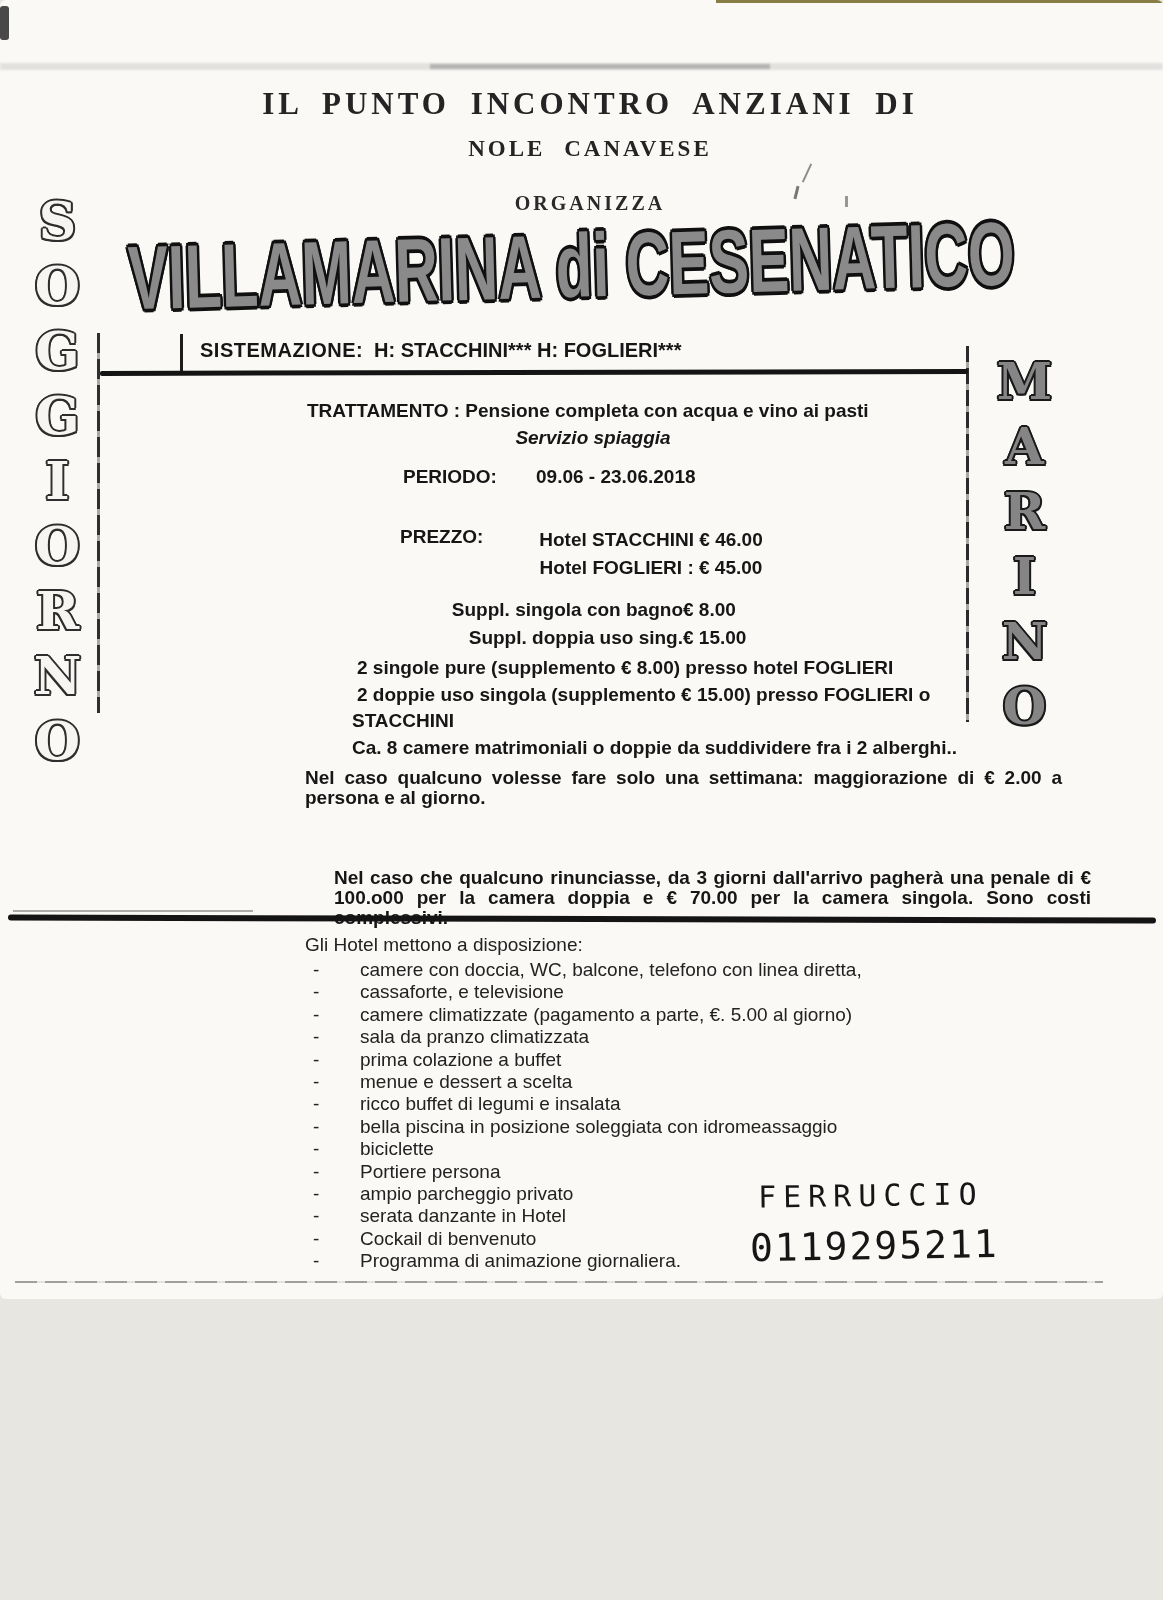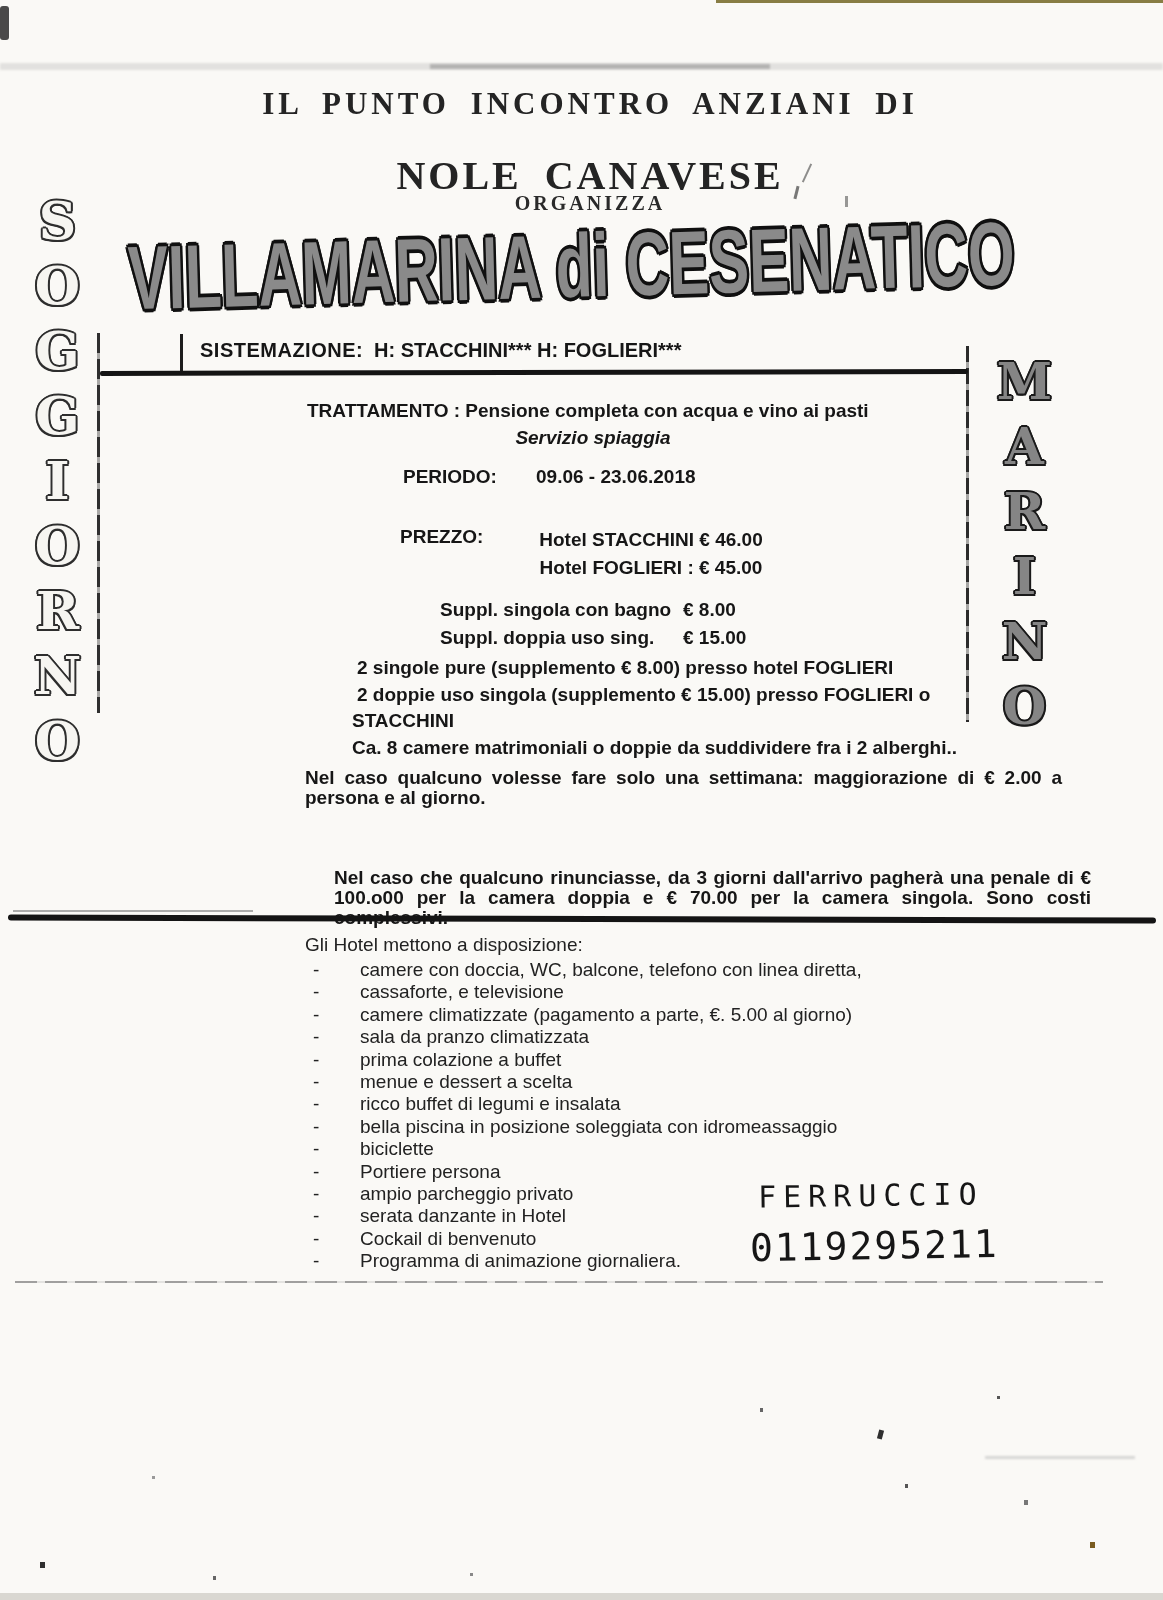--- a/index.html
+++ b/index.html
@@ -1,31 +1,31 @@
 <!DOCTYPE html>
 <html><head>
 <meta charset="utf-8">
 <style>
   html,body{margin:0;padding:0;background:#e8e6e1;}
-  .page{position:relative;width:1163px;height:1600px;background:#faf9f6;overflow:hidden;
-        font-family:"Liberation Sans",sans-serif;color:#1c1c1c;}
+  .page{position:relative;width:1163px;height:1299px;background:#faf9f6;overflow:hidden;
+        font-family:"Liberation Sans",sans-serif;color:#1c1c1c;border-radius:6px;}
   .abs{position:absolute;}
 
   
   .scan-top-line{left:716px;top:0;width:447px;height:3px;background:#6b5e18;opacity:.8;}
   .scan-blob-tl{left:0;top:6px;width:9px;height:34px;background:#2a2a2a;border-radius:3px;opacity:.85;}
   .scan-band{left:0;top:63px;width:1163px;height:7px;background:#8f8f8f;opacity:.22;filter:blur(1px);}
   .scan-band-dark{left:430px;top:64px;width:340px;height:5px;background:#6f6f6f;opacity:.4;filter:blur(1px);}
   .bottom-strip{left:0;top:1593px;width:1163px;height:7px;background:#d9d7d1;}
 
   
   .hdr1{left:140px;top:86px;width:900px;text-align:center;font-family:"Liberation Serif",serif;
         font-weight:700;font-size:31px;letter-spacing:4px;word-spacing:9px;color:#242424;}
-  .hdr2{left:140px;top:152px;width:900px;text-align:center;font-family:"Liberation Serif",serif;
-        font-weight:700;font-size:40px;letter-spacing:3px;word-spacing:10px;color:#242424;}
+  .hdr2{left:140px;top:136px;width:900px;text-align:center;font-family:"Liberation Serif",serif;
+        font-weight:700;font-size:23px;letter-spacing:3px;word-spacing:10px;color:#242424;}
   .hdr3{left:140px;top:192px;width:900px;text-align:center;font-family:"Liberation Serif",serif;
         font-weight:700;font-size:20px;letter-spacing:3px;color:#2a2a2a;}
 
   
   .big-title{left:128px;top:232px;width:880px;height:70px;line-height:70px;text-align:center;
         white-space:nowrap;font-weight:700;font-size:60px;letter-spacing:0;
         color:#8a8a8a;transform:rotate(-1.6deg) scaleY(1.5);
         text-shadow:-2.5px 0 #101010,2.5px 0 #101010,0 -2.5px #101010,0 2.5px #101010,
                     -1.8px -1.8px #101010,1.8px 1.8px #101010,-1.8px 1.8px #101010,1.8px -1.8px #101010;}
 
@@ -58,21 +58,21 @@
   .sist-label{left:200px;top:339px;letter-spacing:.5px;font-size:20px;}
   .sist-value{left:374px;top:339px;font-size:20px;}
   .trat1{left:307px;top:400px;}
   .trat2{left:307px;top:427px;width:572px;text-align:center;font-style:italic;}
   .per-label{left:403px;top:466px;}
   .per-value{left:536px;top:466px;}
   .prz-label{left:400px;top:526px;}
   .prz-vals{left:505px;top:526px;width:292px;text-align:center;line-height:28px;}
   .suppl{left:440px;top:596px;line-height:28px;}
   .suppl .row{display:flex;}
-  .suppl .lab{width:243px;}
+  .suppl .lab{width:243px;text-align:right;}
   .notes{left:352px;top:655px;line-height:26.5px;}
   .notes .n0,.notes .n1{padding-left:5px;}
   .para{width:757px;text-align:justify;line-height:20px;}
   .para1{left:305px;top:768px;}
   .para2{left:305px;top:868px;margin-left:29px;}
 
   
   .amen-intro{left:305px;top:934px;}
   .amen-list{left:305px;top:959px;}
   .am-row{display:flex;height:22.4px;align-items:flex-start;}

